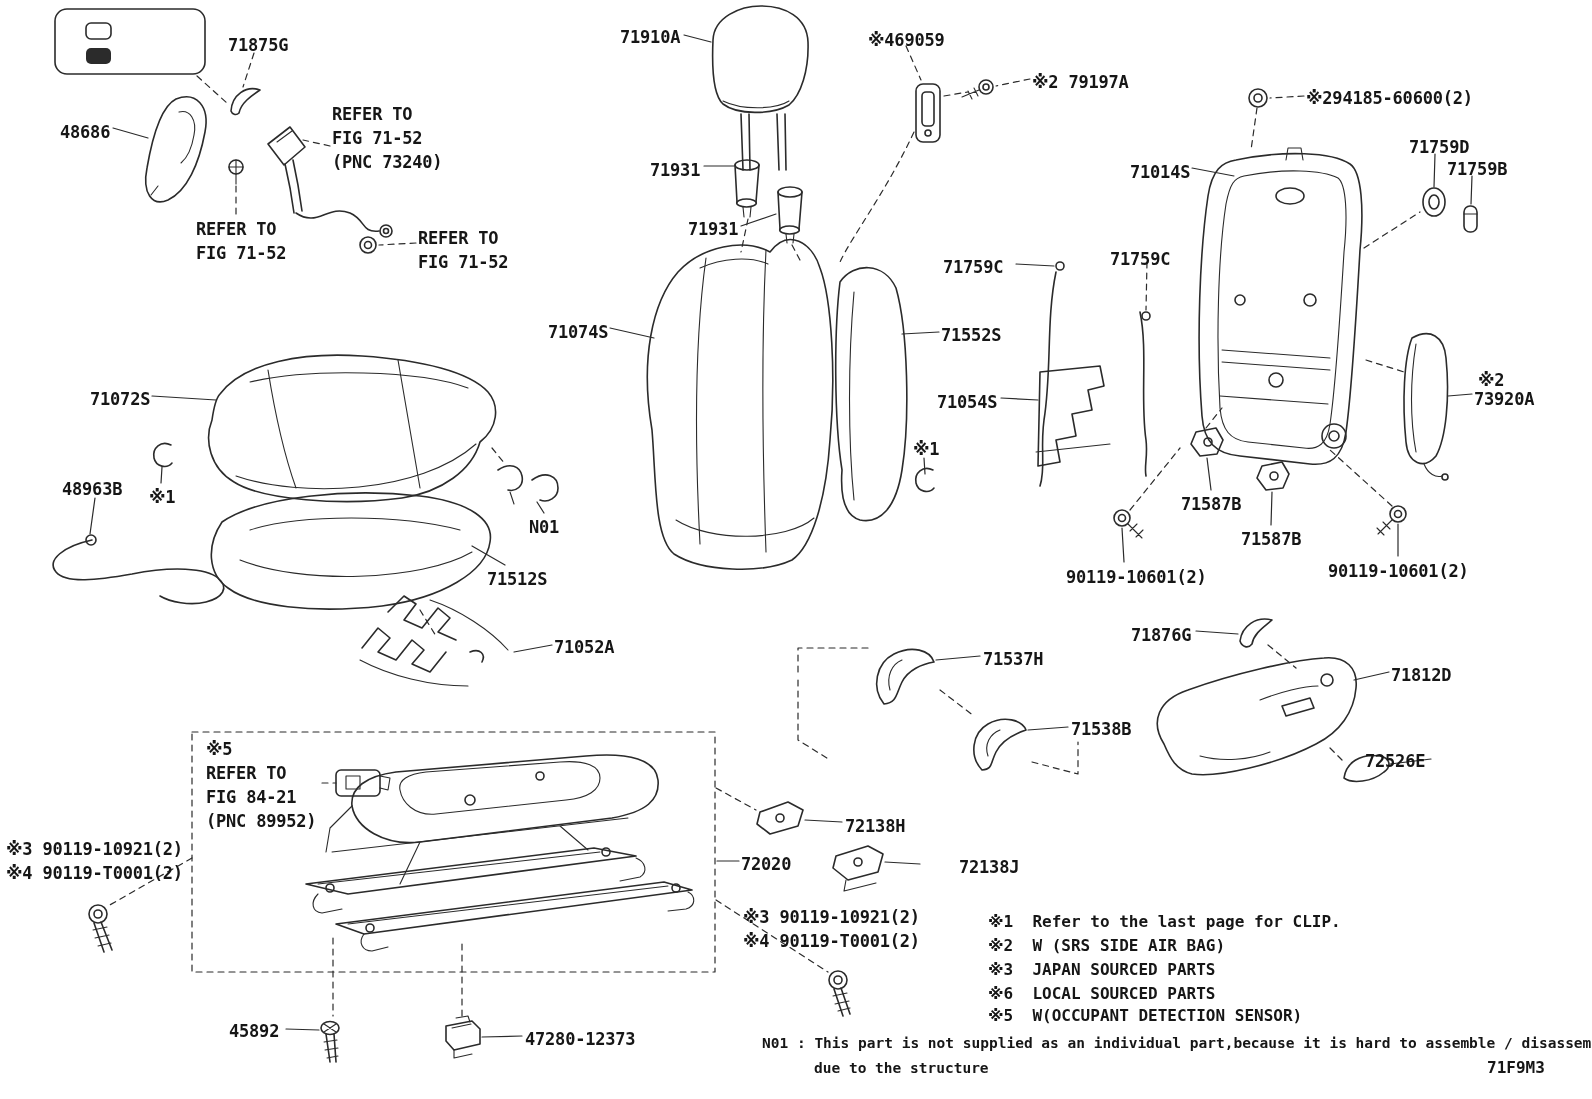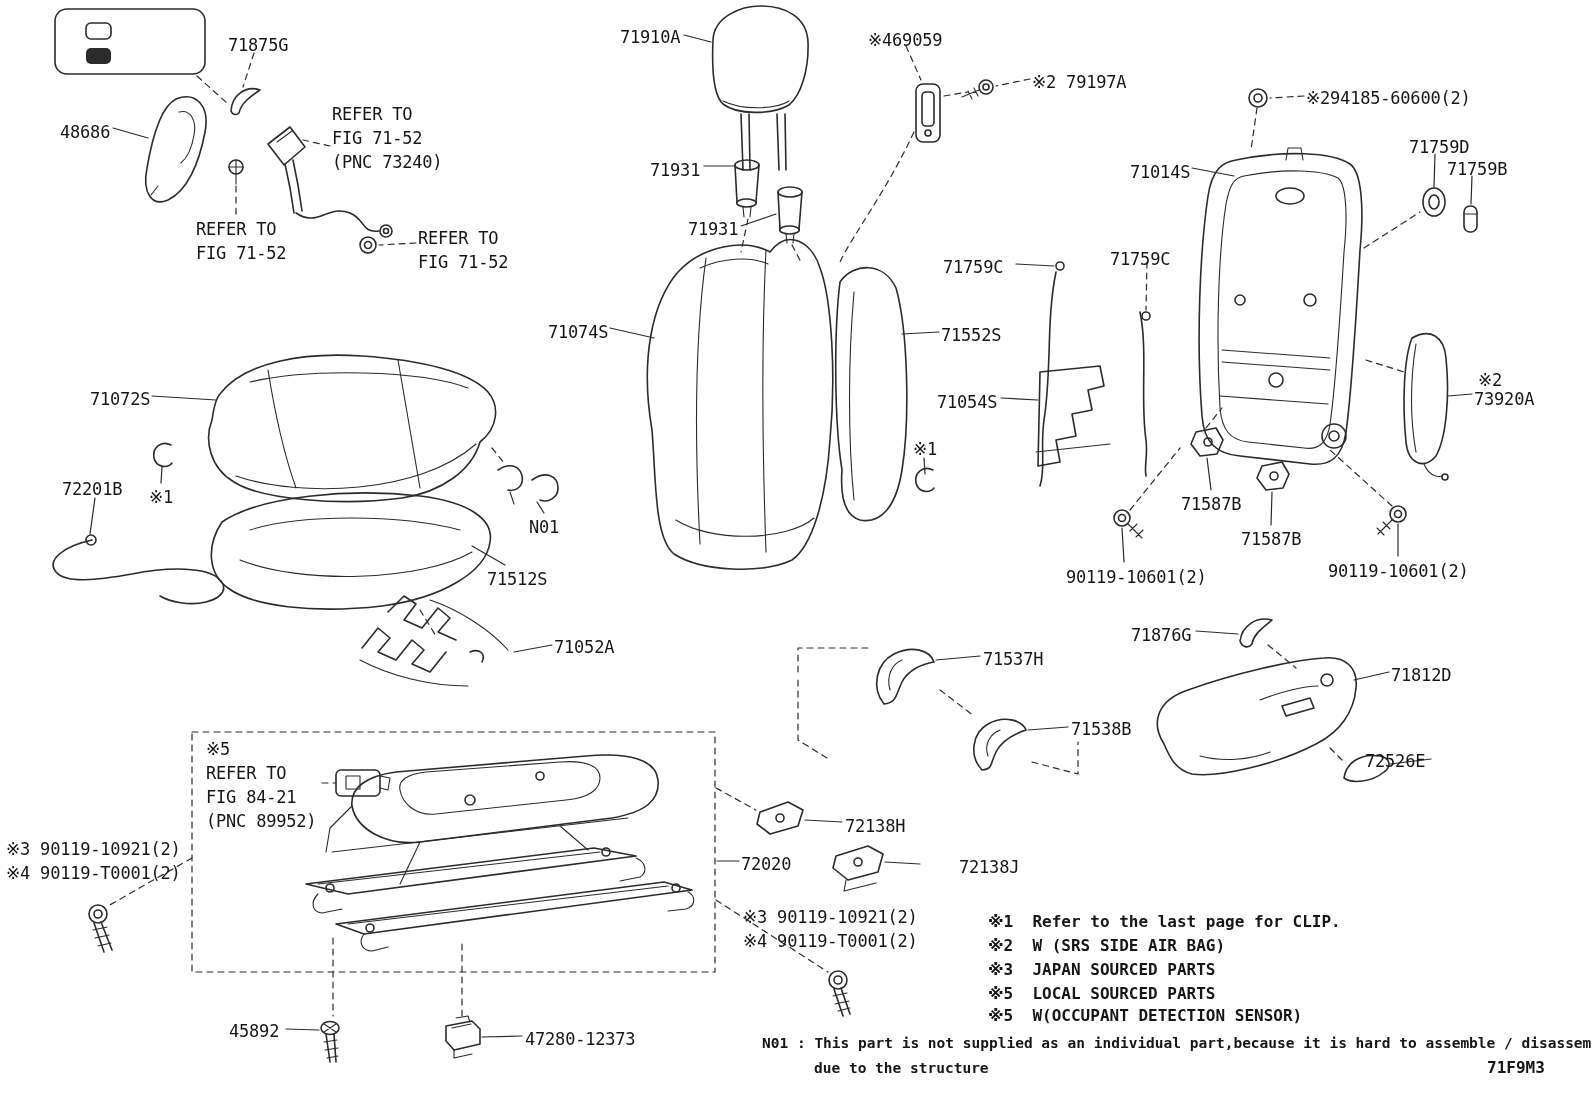--- a/index.html
+++ b/index.html
@@ -5,21 +5,21 @@
   html,body{margin:0;padding:0;background:#fff}
   .stage{position:relative;width:1592px;height:1099px;background:#ffffff;overflow:hidden;
          font-family:"DejaVu Sans Mono","DejaVu Sans",monospace;color:#161616}
   .art{position:absolute;left:0;top:0;width:1592px;height:1099px}
   .art path,.art rect,.art circle,.art ellipse,.art line,.art polyline,.art polygon{
         fill:none;stroke:#2b2b2b;stroke-width:1.6;stroke-linecap:round;stroke-linejoin:round}
   .art .thin{stroke-width:1.1}
   .art .ld{stroke-width:1.2}
   .art .dash{stroke-width:1.2;stroke-dasharray:6 5}
   .art .fillblk{fill:#2b2b2b;stroke:none}
-  .lbl{position:absolute;font-weight:400;font-size:17px;line-height:1.42;letter-spacing:-0.2px;white-space:pre}
+  .lbl{position:absolute;font-weight:700;font-size:17px;line-height:1.42;letter-spacing:-0.2px;white-space:pre}
   .legend-line{position:absolute;font-weight:700;font-size:16px;white-space:pre}
   .note{position:absolute;font-weight:700;font-size:14.5px;white-space:pre}
   .code{position:absolute;font-weight:700;font-size:16px;white-space:pre}
 </style>
 </head>
 <body>
 
 <div class="stage">
 
   <svg class="art" viewBox="0 0 1592 1099">
@@ -360,21 +360,21 @@
   <div class="lbl" style="left:1130px;top:160px">71014S</div>
   <div class="lbl" style="left:1409px;top:135px">71759D</div>
   <div class="lbl" style="left:1447px;top:157px">71759B</div>
   <div class="lbl" style="left:1478px;top:368px">※2</div>
   <div class="lbl" style="left:1474px;top:387px">73920A</div>
   <div class="lbl" style="left:1181px;top:492px">71587B</div>
   <div class="lbl" style="left:1241px;top:527px">71587B</div>
   <div class="lbl" style="left:1066px;top:565px">90119-10601(2)</div>
   <div class="lbl" style="left:1328px;top:559px">90119-10601(2)</div>
   <div class="lbl" style="left:90px;top:387px">71072S</div>
-  <div class="lbl" style="left:62px;top:477px">72201B</div>
+  <div class="lbl" style="left:62px;top:477px">48963B</div>
   <div class="lbl" style="left:149px;top:485px">※1</div>
   <div class="lbl" style="left:529px;top:515px">N01</div>
   <div class="lbl" style="left:487px;top:567px">71512S</div>
   <div class="lbl" style="left:554px;top:635px">71052A</div>
   <div class="lbl" style="left:1131px;top:623px">71876G</div>
   <div class="lbl" style="left:1391px;top:663px">71812D</div>
   <div class="lbl" style="left:983px;top:647px">71537H</div>
   <div class="lbl" style="left:1071px;top:717px">71538B</div>
   <div class="lbl" style="left:1365px;top:749px">72526E</div>
   <div class="lbl" style="left:206px;top:737px">※5
@@ -387,19 +387,19 @@
   <div class="lbl" style="left:6px;top:837px">※3 90119-10921(2)
 ※4 90119-T0001(2)</div>
   <div class="lbl" style="left:229px;top:1019px">45892</div>
   <div class="lbl" style="left:525px;top:1027px">47280-12373</div>
   <div class="lbl" style="left:743px;top:905px">※3 90119-10921(2)
 ※4 90119-T0001(2)</div>
 
   <div class="legend-line" style="left:988px;top:912px">※1  Refer to the last page for CLIP.</div>
   <div class="legend-line" style="left:988px;top:936px">※2  W (SRS SIDE AIR BAG)</div>
   <div class="legend-line" style="left:988px;top:960px">※3  JAPAN SOURCED PARTS</div>
-  <div class="legend-line" style="left:988px;top:984px">※5  LOCAL SOURCED PARTS</div>
+  <div class="legend-line" style="left:988px;top:984px">※6  LOCAL SOURCED PARTS</div>
   <div class="legend-line" style="left:988px;top:1006px">※5  W(OCCUPANT DETECTION SENSOR)</div>
   <div class="note" style="left:762px;top:1035px">N01 : This part is not supplied as an individual part,because it is hard to assemble / disassemble</div>
   <div class="note" style="left:814px;top:1060px">due to the structure</div>
   <div class="code" style="left:1487px;top:1058px">71F9M3</div>
 
 </div>
 
 </body></html>

